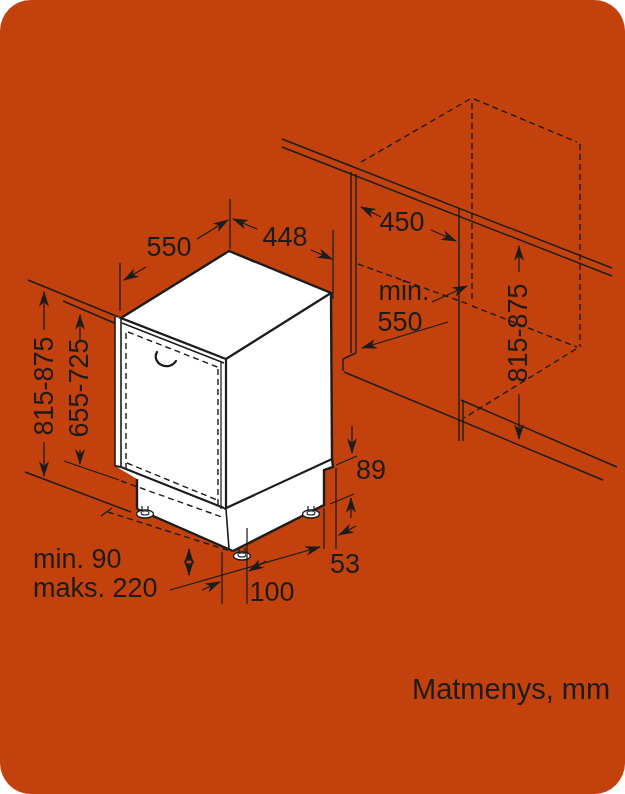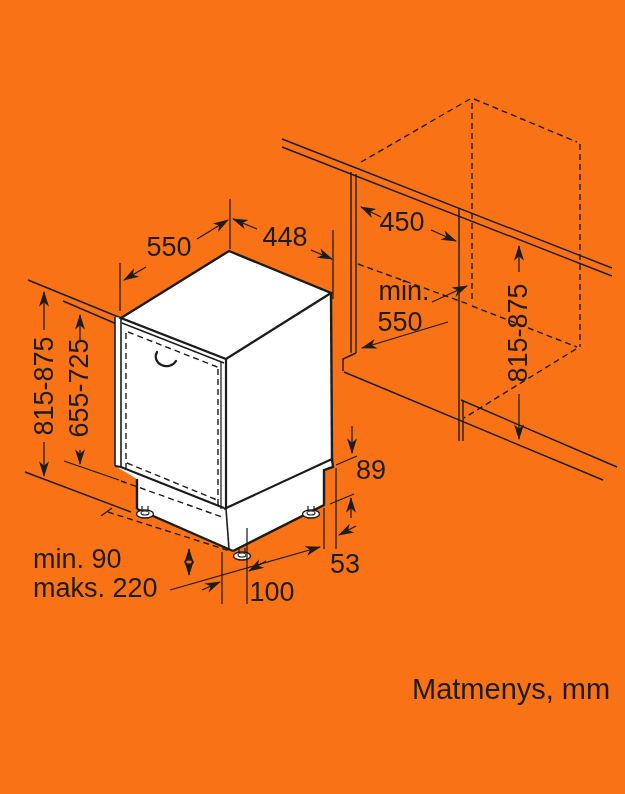--- a/index.html
+++ b/index.html
@@ -1,16 +1,16 @@
 <!DOCTYPE html>
 <html><head>
 <meta charset="utf-8">
 <style>
   html,body{margin:0;padding:0;background:#ffffff;}
-  .stage{position:relative;width:625px;height:794px;background:#f97316;overflow:hidden;}
+  .stage{position:relative;width:625px;height:794px;background:#c2410c;overflow:hidden;border-radius:31px;}
   svg{display:block;}
   .ln{stroke:#1c1c1c;fill:none;}
   .w1{stroke-width:1.4;}
   .w2{stroke-width:2.4;}
   .thin{stroke-width:1.25;}
   .dash{stroke:#1c1c1c;fill:none;stroke-width:1.4;stroke-dasharray:6 4;}
   .dim{font-family:"Liberation Sans",sans-serif;font-size:27px;fill:#1c1c1c;}
   .cap{font-family:"Liberation Sans",sans-serif;font-size:29px;fill:#1c1c1c;}
   .mid{text-anchor:middle;}
   .white{fill:#ffffff;stroke:none;}

